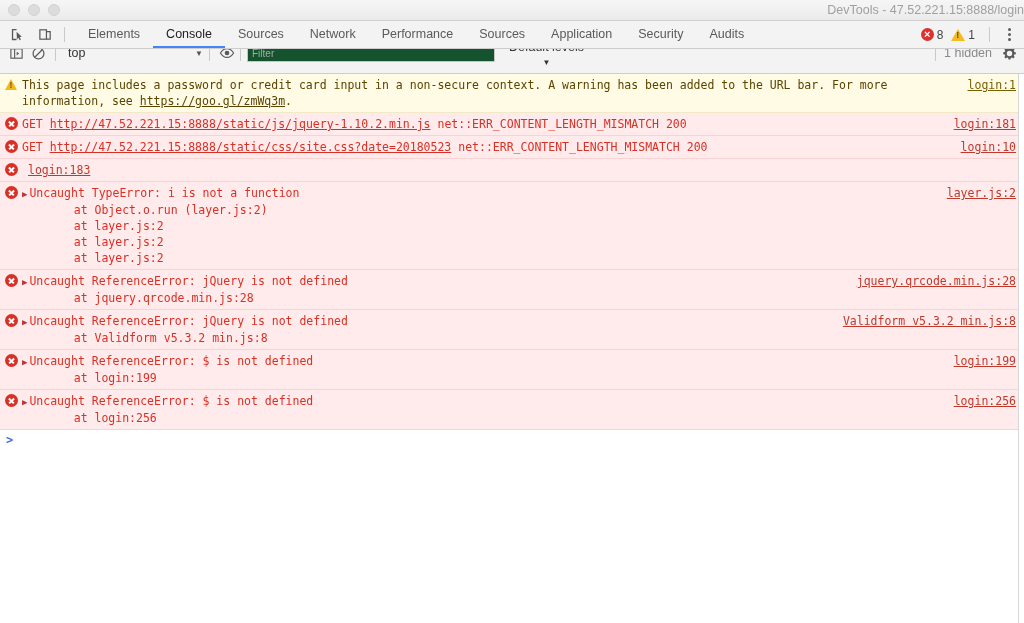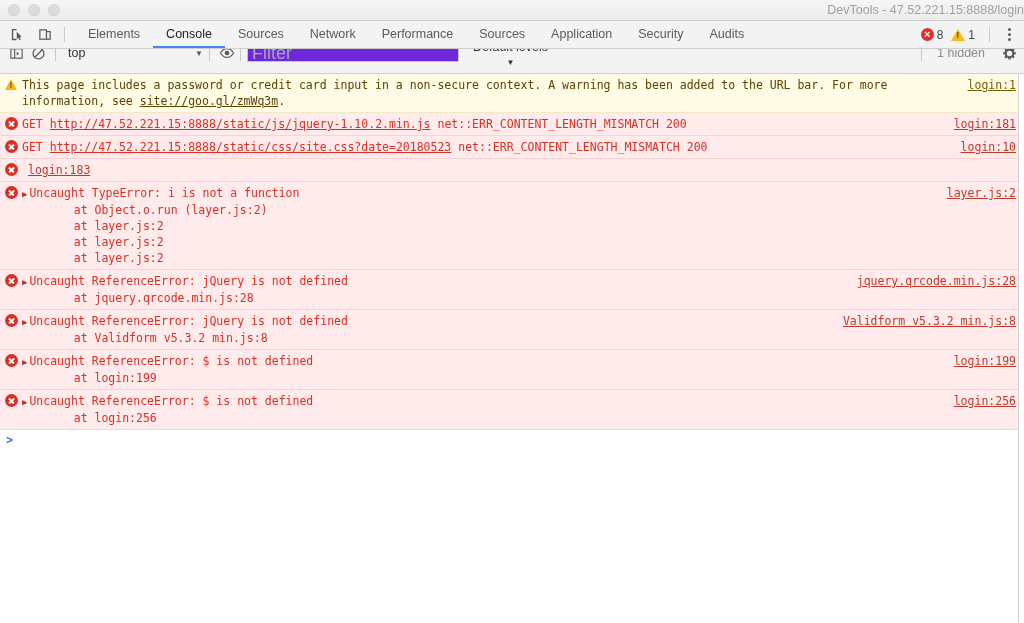--- a/index.html
+++ b/index.html
@@ -168,25 +168,25 @@
     align-items: center;
     min-width: 135px;
     height: 19px;
     padding: 0 4px 0 6px;
     font-size: 12.5px;
     color: #333;
   }
   .ctx-select .caret { margin-left: auto; font-size: 8px; color: #555; }
   .filter-input {
     flex: 0 0 auto;
-    width: 212px;
+    width: 248px;
     height: 18px;
-    background: #6d28d9;
+    background: #14532d;
     border: 1px solid #c6c6c6;
-    font-size: 18px;
+    font-size: 10px;
     color: #a9a9a9;
     padding: 0 4px;
     display: flex;
     align-items: center;
     box-sizing: border-box;
   }
   .levels {
     font-size: 12.5px;
     color: #333;
     padding: 0 6px;
@@ -194,21 +194,21 @@
     align-items: center;
     gap: 4px;
     margin-left: 8px;
     flex-direction: column;
   }
   .levels .caret { font-size: 8px; }
   .fb-right {
     margin-left: auto;
     display: flex;
     align-items: center;
-    gap: 9px;
+    gap: 2px;
   }
   .hidden-count {
     font-size: 12.5px;
     color: #8a8a8a;
     padding-right: 4px;
   }
 
   
   .console {
     position: relative;
@@ -427,21 +427,21 @@
     </div>
   </div>
 </div>
 
 <div class="console">
 
   <div class="msg warning">
     <div class="badge">
       <span class="ico-warn"></span>
     </div>
-    <div class="body"><span>This page includes a password or credit card input in a non-secure context. A warning has been added to the URL bar. For more information, see </span><span class="link-url">site://goo.gl/zmWq3m</span><span>.</span></div>
+    <div class="body"><span>This page includes a password or credit card input in a non-secure context. A warning has been added to the URL bar. For more information, see </span><span class="link-url">https://goo.gl/zmWq3m</span><span>.</span></div>
     <div class="src">login:1</div>
   </div>
 
   <div class="msg error">
     <div class="badge">
       <span class="ico-error"></span>
     </div>
     <div class="body"><span>GET</span> <span class="link-url">http://47.52.221.15:8888/static/js/jquery-1.10.2.min.js</span> <span>net::ERR_CONTENT_LENGTH_MISMATCH 200</span></div>
     <div class="src">login:181</div>
   </div>

